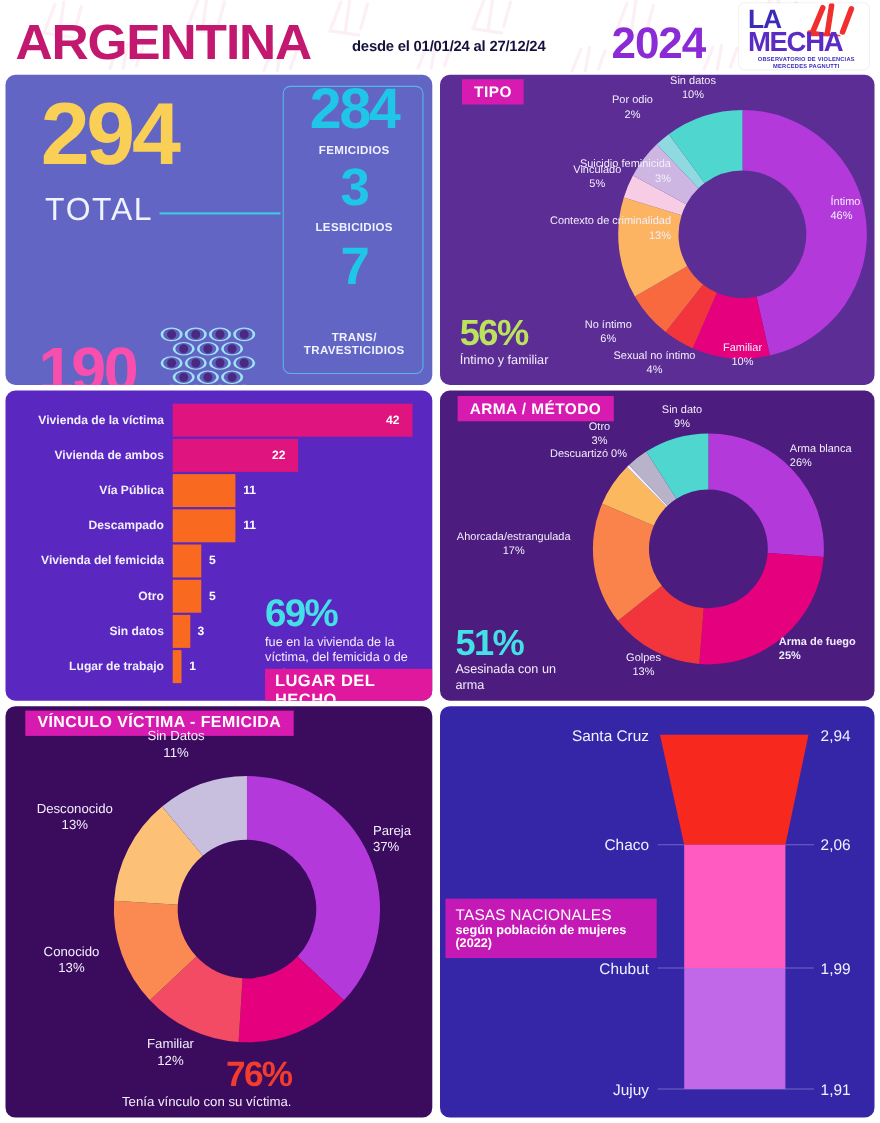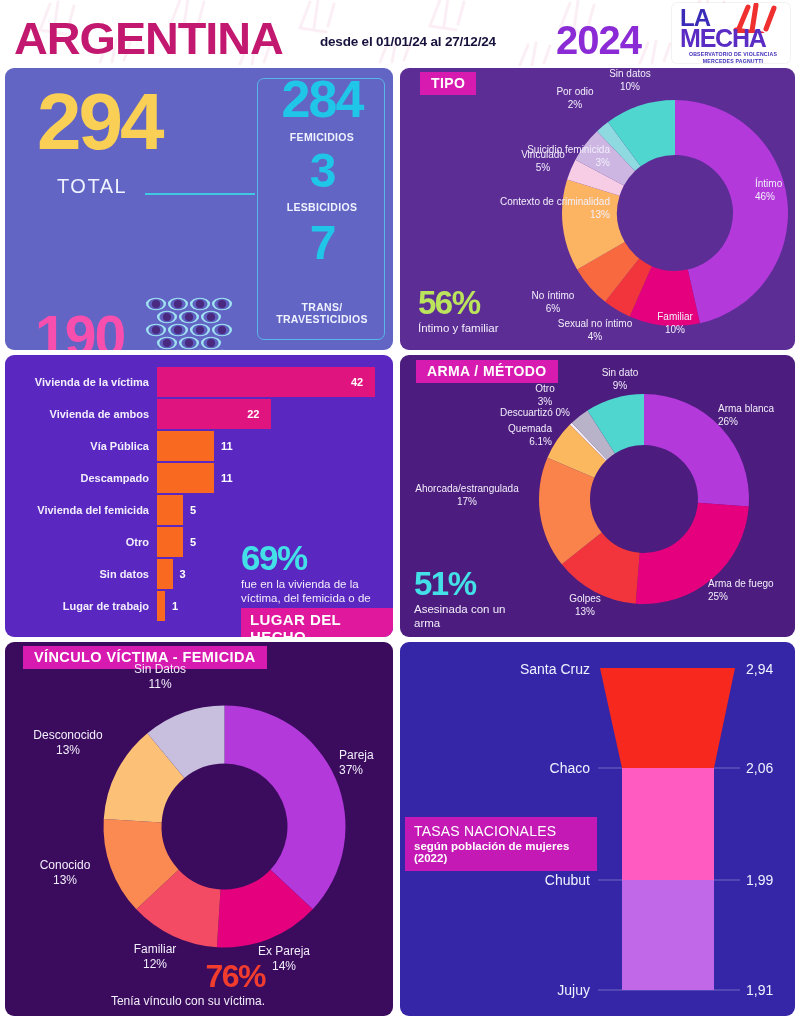--- a/index.html
+++ b/index.html
@@ -74,21 +74,21 @@
 
   .tag {
     position:absolute; display:inline-block;
     background:#D81BB0; color:#fff; font-weight:bold;
     padding:3px 11px 4px 11px; font-size:14px; letter-spacing:.4px;
   }
   .tag.magenta { background:#E0189E; }
 
   
   .big-294 { position:absolute; left:32px; top:14px; font-size:80px; font-weight:bold; color:#F9D055; letter-spacing:-3px; line-height:1; }
-  .lbl-total { position:absolute; left:52px; top:107px; font-size:20px; color:#EFF2FF; letter-spacing:1.5px; font-weight:300;}
+  .lbl-total { position:absolute; left:36px; top:107px; font-size:29px; color:#EFF2FF; letter-spacing:1.5px; font-weight:300;}
   .rule-total { position:absolute; left:140px; top:125px; width:110px; height:2px; background:#3FC8E0; }
 
   .big-190 { position:absolute; left:30px; top:240px; font-size:57px; font-weight:bold; color:#F84FAE; letter-spacing:-2px; line-height:1; }
 
   .eyes { position:absolute; left:140px; top:228px; width:92px; height:82px; }
 
   .sub-box {
     position:absolute; left:252px; top:10px; width:128px; height:262px;
     border:1.5px solid #59B6E8; border-radius:7px;
   }
@@ -373,32 +373,29 @@
       <path d="M33.76025869051651 181.281122457792 A105 105 0 0 1 19.39383047949167 74.86305783635825 L66.31682710373858 94.84385831584137 A54 54 0 0 0 73.70527589797992 149.57314869257874 Z" fill="#F9834A"></path>
       <path d="M19.39383047949167 74.86305783635825 A105 105 0 0 1 41.92981358579503 41.57817870701547 L77.90676127269458 77.72592047789367 A54 54 0 0 0 66.31682710373858 94.84385831584137 Z" fill="#FBB85E"></path>
       <path d="M41.92981358579503 41.57817870701547 A105 105 0 0 1 43.833065026035655 39.73117611721287 L78.88557629910406 76.77603343170948 A54 54 0 0 0 77.90676127269458 77.72592047789367 Z" fill="#F3F0F7"></path>
       <path d="M43.833065026035655 39.73117611721287 A105 105 0 0 1 59.486489898949735 27.505801455358167 L86.93590909088843 70.48869789132706 A54 54 0 0 0 78.88557629910406 76.77603343170948 Z" fill="#B9B3C9"></path>
       <path d="M59.486489898949735 27.505801455358167 A105 105 0 0 1 116.00000000000007 11 L116.00000000000003 62 A54 54 0 0 0 86.93590909088843 70.48869789132706 Z" fill="#4ED6CF"></path>
     </svg>
 
   <div class="donut-lbl" style="left:318px;top:48px;">
     <span>Arma blanca</span><span class="pct">26%</span>
   </div>
-  <div class="donut-lbl" style="left:308px;top:223px;">
+  <div class="donut-lbl" style="left:308px;top:223px;font-weight:bold;">
     <span>Arma de fuego</span><span class="pct">25%</span>
   </div>
   <div class="donut-lbl ta-c" style="left:145px;top:238px;width:80px;">
     <span>Golpes</span><span class="pct">13%</span>
   </div>
   <div class="donut-lbl ta-c" style="left:12px;top:128px;width:110px;">
     <span style="white-space:normal;display:block;">Ahorcada/estrangulada</span>
       <span class="pct">17%</span>
-  </div>
-  <div class="donut-lbl ta-r" style="left:0px;top:68px;width:152px;">
-    <span>Quemada</span><span class="pct">6.1%</span>
   </div>
   <div class="donut-lbl ta-r" style="left:0px;top:52px;width:170px;">
     <span><span>Descuartizó</span> <span>0%</span></span>
   </div>
   <div class="donut-lbl ta-c" style="left:110px;top:28px;width:70px;">
     <span>Otro</span><span class="pct">3%</span>
   </div>
   <div class="donut-lbl ta-c" style="left:180px;top:12px;width:80px;">
     <span>Sin dato</span><span class="pct">9%</span>
   </div>
@@ -425,23 +422,20 @@
     <span>Sin Datos</span><span class="pct">11%</span>
   </div>
   <div class="donut-lbl ta-c" style="left:8px;top:86px;width:110px;font-size:12px;">
     <span>Desconocido</span><span class="pct">13%</span>
   </div>
   <div class="donut-lbl ta-c" style="left:10px;top:216px;width:100px;font-size:12px;">
     <span>Conocido</span><span class="pct">13%</span>
   </div>
   <div class="donut-lbl ta-c" style="left:100px;top:300px;width:100px;font-size:12px;">
     <span>Familiar</span><span class="pct">12%</span>
-  </div>
-  <div class="donut-lbl ta-c" style="left:224px;top:302px;width:110px;font-size:12px;">
-    <span>Ex Pareja</span><span class="pct">14%</span>
   </div>
   <div class="donut-lbl" style="left:334px;top:106px;font-size:12px;">
     <span>Pareja</span><span class="pct">37%</span>
   </div>
 
   <div class="kpi" style="left:0;top:318px;width:260px;text-align:right;">
     <div class="kpi-num" style="color:#F23D2E;font-size:32px;">76%</div>
     <div class="kpi-txt" style="font-size:12px;">Tenía vínculo con su víctima.</div>
   </div>
 </div>

